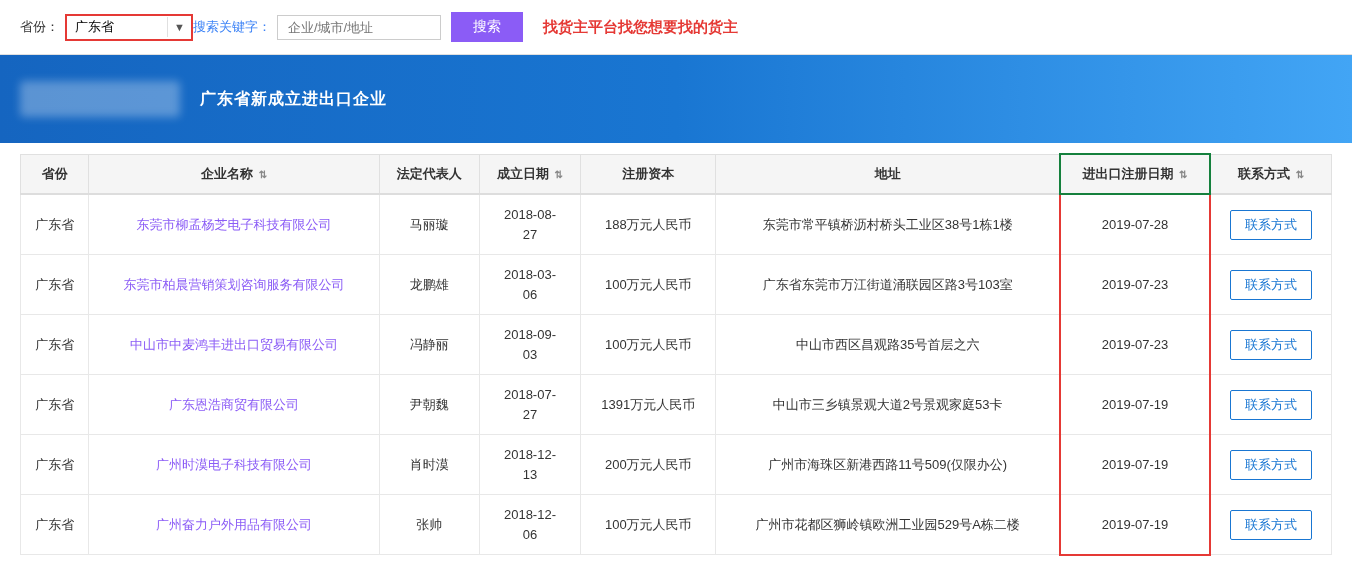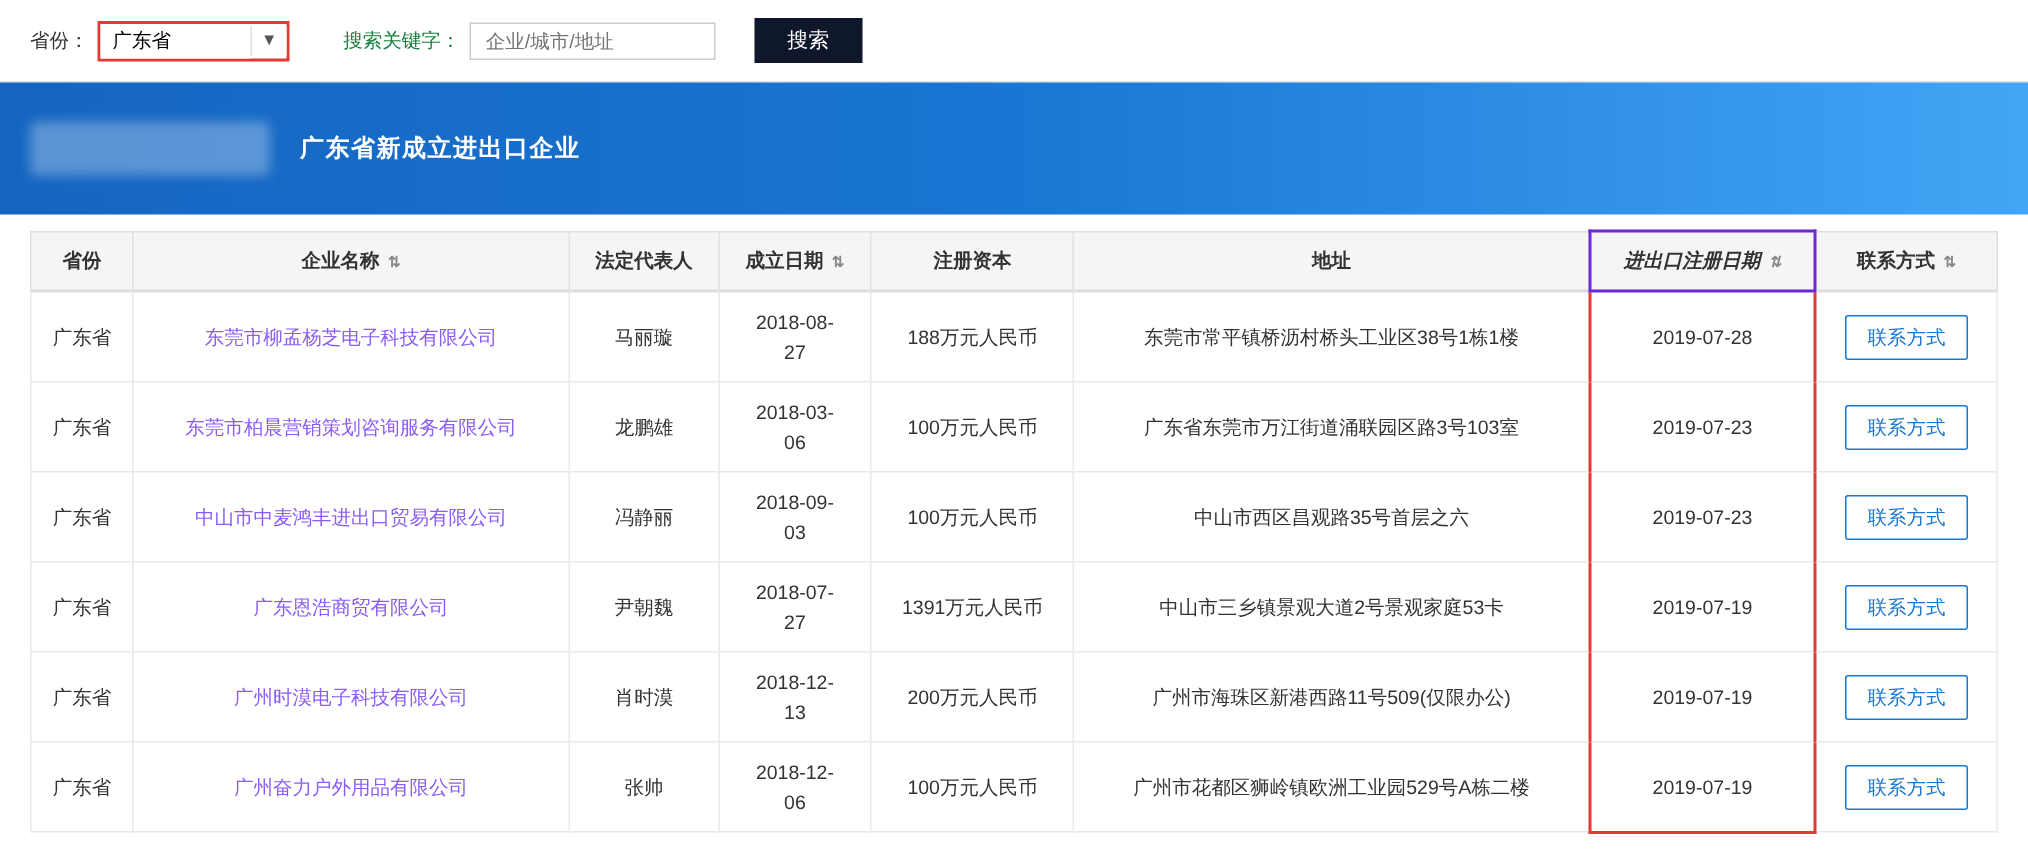--- a/index.html
+++ b/index.html
@@ -5,21 +5,20 @@
     * { box-sizing: border-box; margin: 0; padding: 0; }
     body { font-family: "Microsoft YaHei", SimSun, Arial, sans-serif; font-size: 13px; background: #fff; color: #333; }
 
     
     .filter-bar {
       display: flex;
       align-items: center;
       padding: 12px 20px;
       background: #fff;
       border-bottom: 1px solid #e0e0e0;
-      gap: 16px;
       flex-wrap: wrap;
     }
     .filter-group {
       display: flex;
       align-items: center;
       gap: 6px;
     }
     .filter-label {
       font-size: 13px;
       color: #333;
@@ -40,34 +39,33 @@
     .province-arrow {
       padding: 4px 6px;
       background: #fff;
       border-left: 1px solid #e0e0e0;
       cursor: pointer;
       font-size: 11px;
       color: #555;
     }
     .search-keyword-label {
       font-size: 13px;
-      color: #15803d;
-      margin-left: 20px;
+      color: #3b82f6;
       text-align: right;
     }
     .keyword-input {
       border: 1px solid #ccc;
       padding: 4px 10px;
       font-size: 13px;
       width: 164px;
       outline: none;
       color: #999;
     }
     .search-btn {
-      background: #0f172a;
+      background: #8b5cf6;
       color: #fff;
       border: none;
       padding: 6px 22px;
       font-size: 14px;
       cursor: pointer;
       font-family: "Microsoft YaHei", sans-serif;
       margin-left: 10px;
     }
     .promo-text {
       color: #e53935;
@@ -113,23 +111,22 @@
     }
     thead th {
       padding: 10px 8px;
       text-align: center;
       font-weight: bold;
       color: #333;
       border: 1px solid #e0e0e0;
       white-space: nowrap;
     }
     thead th.highlight-col {
-      border: 2px solid #6d28d9;
+      border: 2px solid #15803d;
       color: #333;
-      font-style: italic;
     }
     tbody tr {
       border-bottom: 1px solid #e8e8e8;
     }
     tbody td {
       padding: 10px 8px;
       text-align: center;
       vertical-align: middle;
       border: 1px solid #e8e8e8;
       line-height: 1.5;
@@ -172,20 +169,21 @@
     <div class="province-select-wrapper">
       <input class="province-input" type="text" value="广东省" style="">
       <span class="province-arrow">▼</span>
     </div>
   </div>
   <div class="filter-group">
     <span class="search-keyword-label">搜索关键字：</span>
     <input class="keyword-input" type="text" placeholder="企业/城市/地址" style="">
   </div>
   <button class="search-btn">搜索</button>
+  <span class="promo-text">找货主平台找您想要找的货主</span>
 </div>
 
 <div class="page-title-bar">
   <div class="blur-area"></div>
   <span class="page-title-text">广东省新成立进出口企业</span>
 </div>
 
 <div class="table-wrapper">
   <table>
     <thead>

